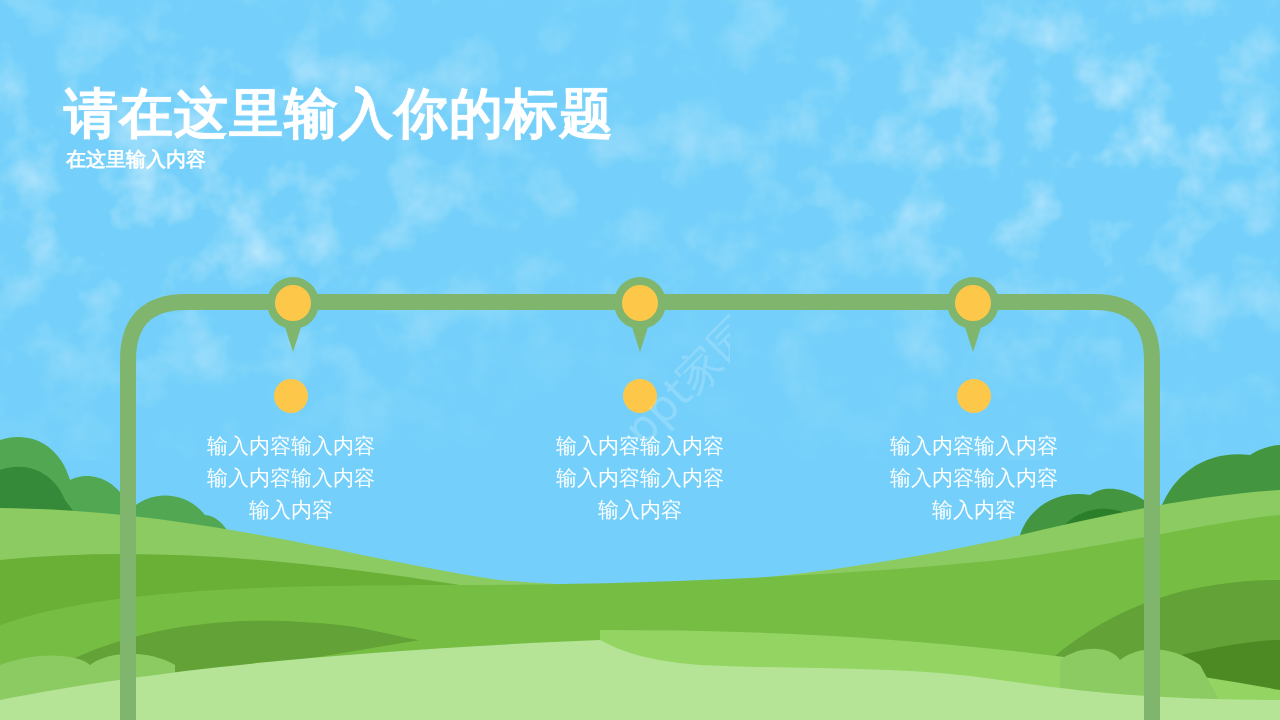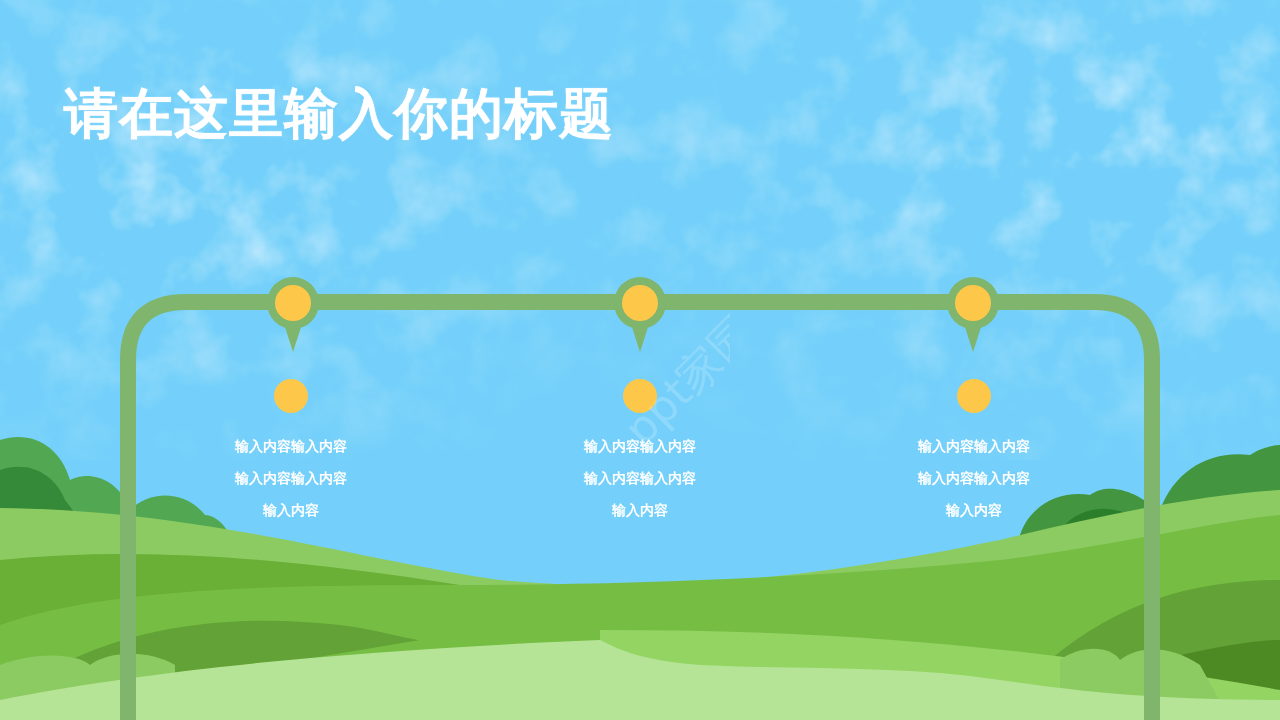--- a/index.html
+++ b/index.html
@@ -2,21 +2,21 @@
 <html><head>
 <meta charset="utf-8">
 <style>
   html, body { margin:0; padding:0; }
   body { width:1280px; height:720px; overflow:hidden; position:relative; background:#74d0fa; font-family:"DejaVu Sans", sans-serif; }
   .slide { position:absolute; left:0; top:0; width:1280px; height:720px; overflow:hidden; background:#74d0fa; }
   .sky-clouds { position:absolute; left:0; top:0; width:1280px; height:720px; }
   .title { position:absolute; left:64px; top:78px; color:#fff; font-size:54px; font-weight:bold; letter-spacing:1px; text-shadow:0 0 1px #fff; }
   .subtitle { position:absolute; left:66px; top:146px; color:#fff; font-size:20px; font-weight:bold; }
   .scene { position:absolute; left:0; top:0; width:1280px; height:720px; }
-  .text-block { position:absolute; width:260px; text-align:center; color:#fff; font-size:14px; font-weight:bold; line-height:32px; top:430px; }
+  .text-block { position:absolute; width:260px; text-align:center; color:#fff; font-size:21px; font-weight:normal; line-height:32px; top:430px; }
   .text-block div { white-space:nowrap; }
   .watermark { position:absolute; left:570px; top:300px; width:160px; height:140px; }
 </style>
 </head>
 <body>
 
 <div class="slide">
 
   <svg class="sky-clouds" viewBox="0 0 1280 720">
     <defs>
@@ -86,20 +86,21 @@
       <circle cx="973" cy="303" r="18" fill="#fdc84a"></circle>
       <circle cx="974" cy="396" r="17" fill="#fdc84a"></circle>
     </g>
   </svg>
 
   <svg class="watermark" viewBox="0 0 160 140">
     <text x="20" y="120" transform="rotate(-45 80 70)" font-family="DejaVu Sans, sans-serif" font-size="44" fill="#ffffff" fill-opacity="0.18">ppt家园</text>
   </svg>
 
   <div class="title">请在这里输入你的标题</div>
+  <div class="subtitle">在这里输入内容</div>
 
   <div class="text-block" style="left:161px;">
     <div>输入内容输入内容</div>
     <div>输入内容输入内容</div>
     <div>输入内容</div>
   </div>
   <div class="text-block" style="left:510px;">
     <div>输入内容输入内容</div>
     <div>输入内容输入内容</div>
     <div>输入内容</div>

